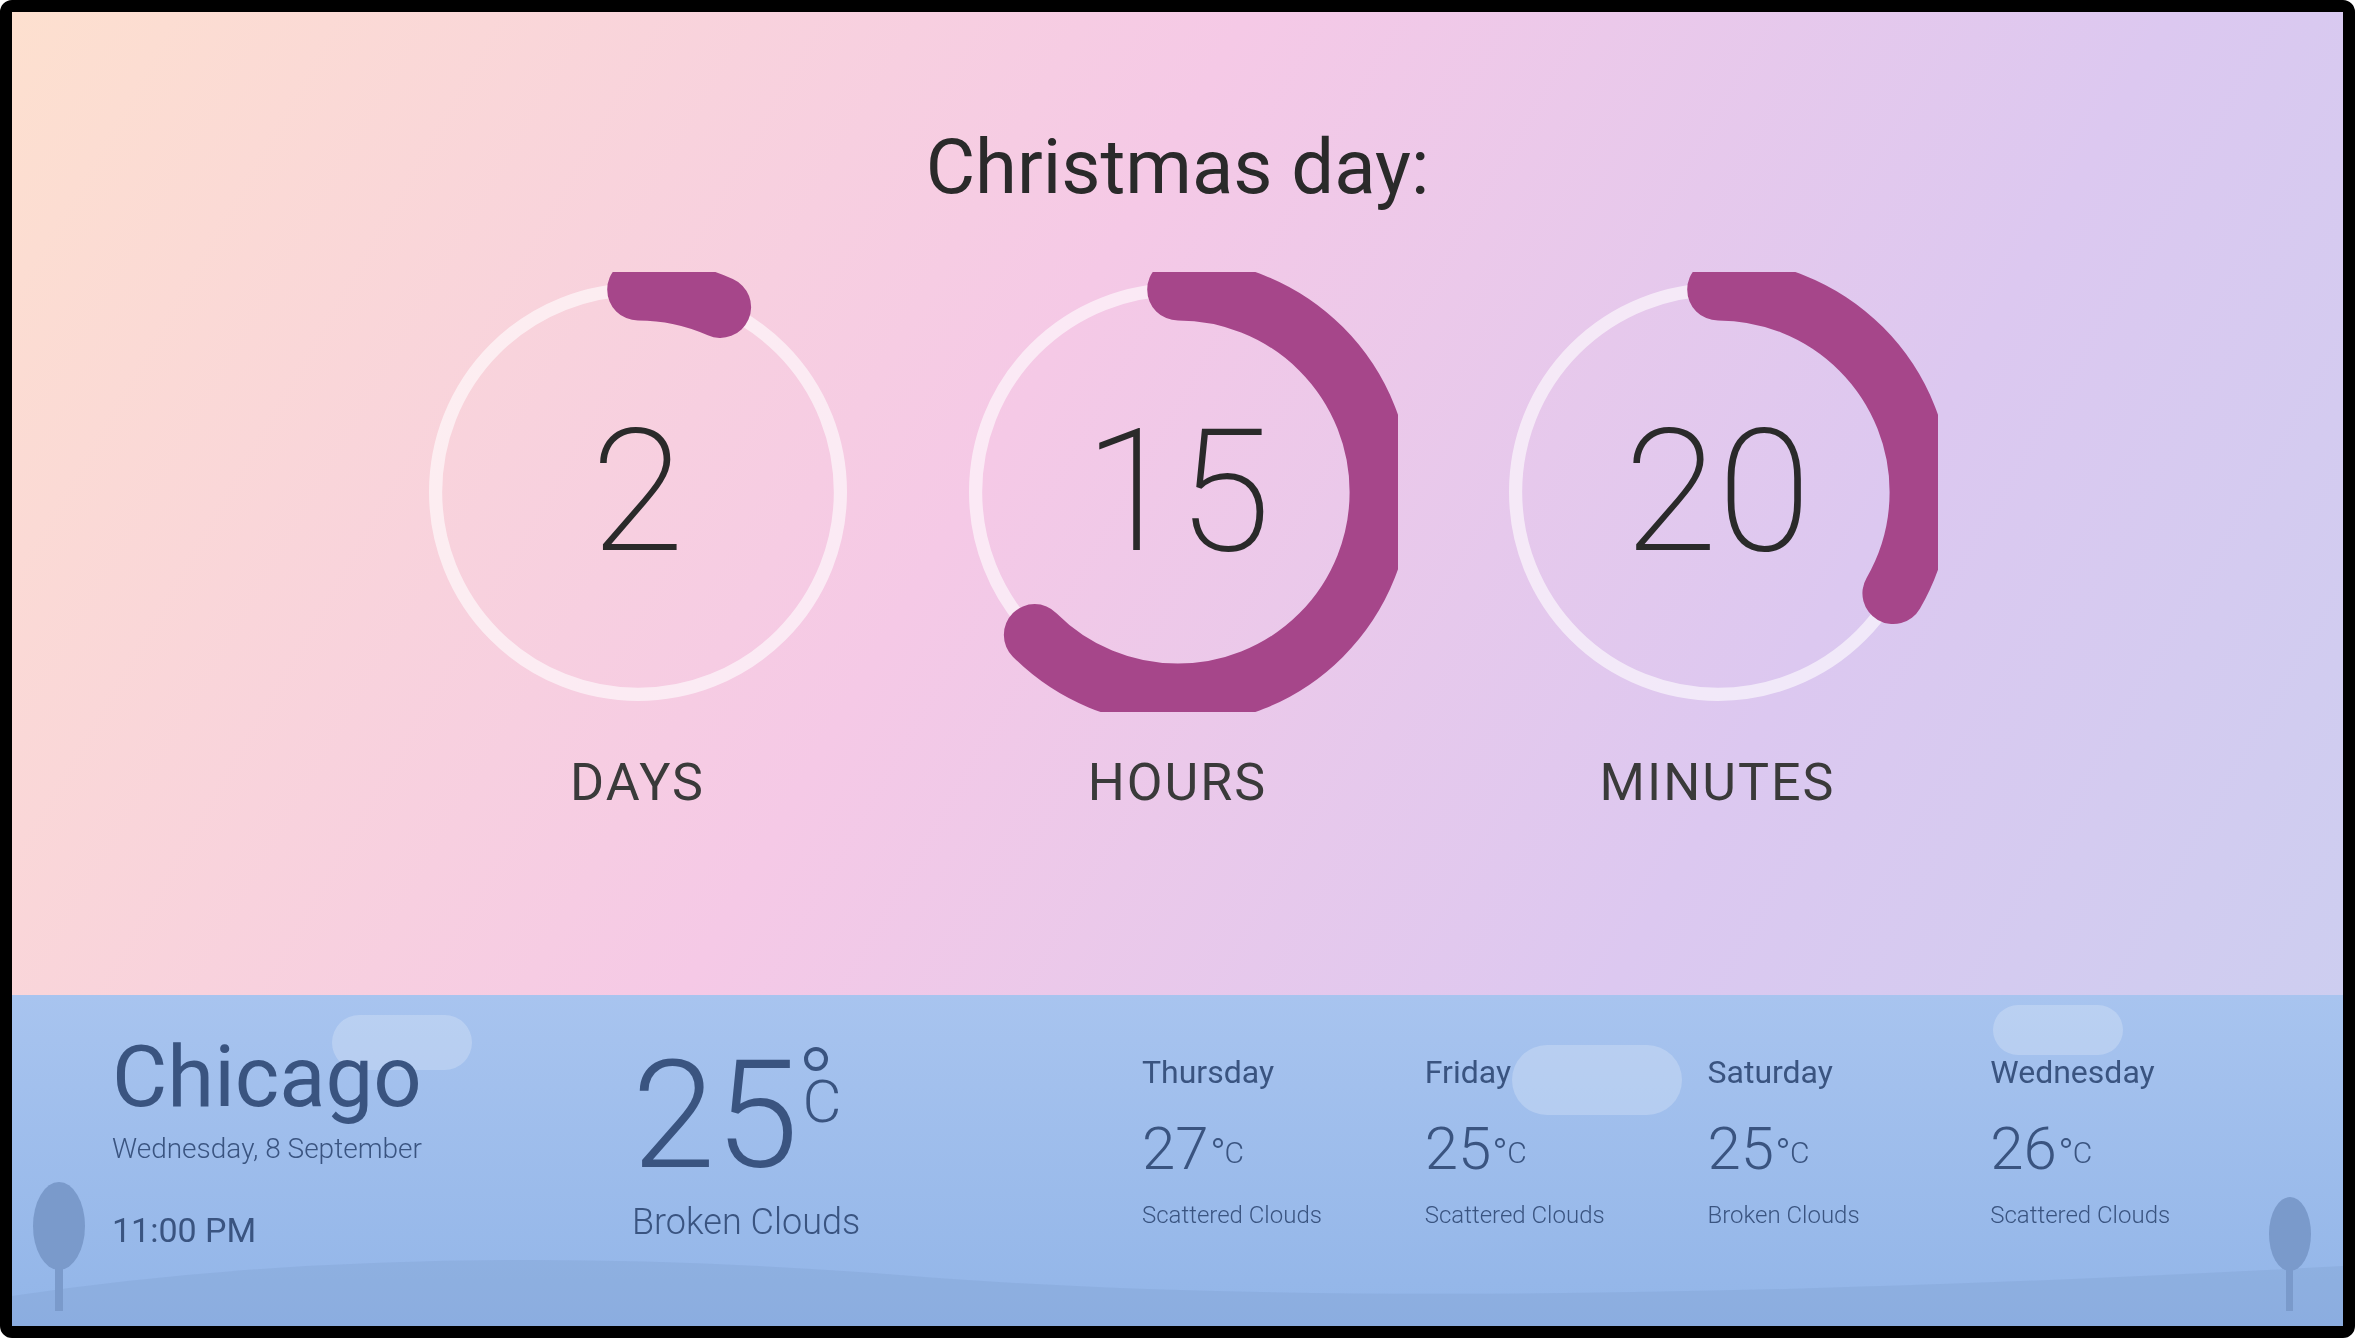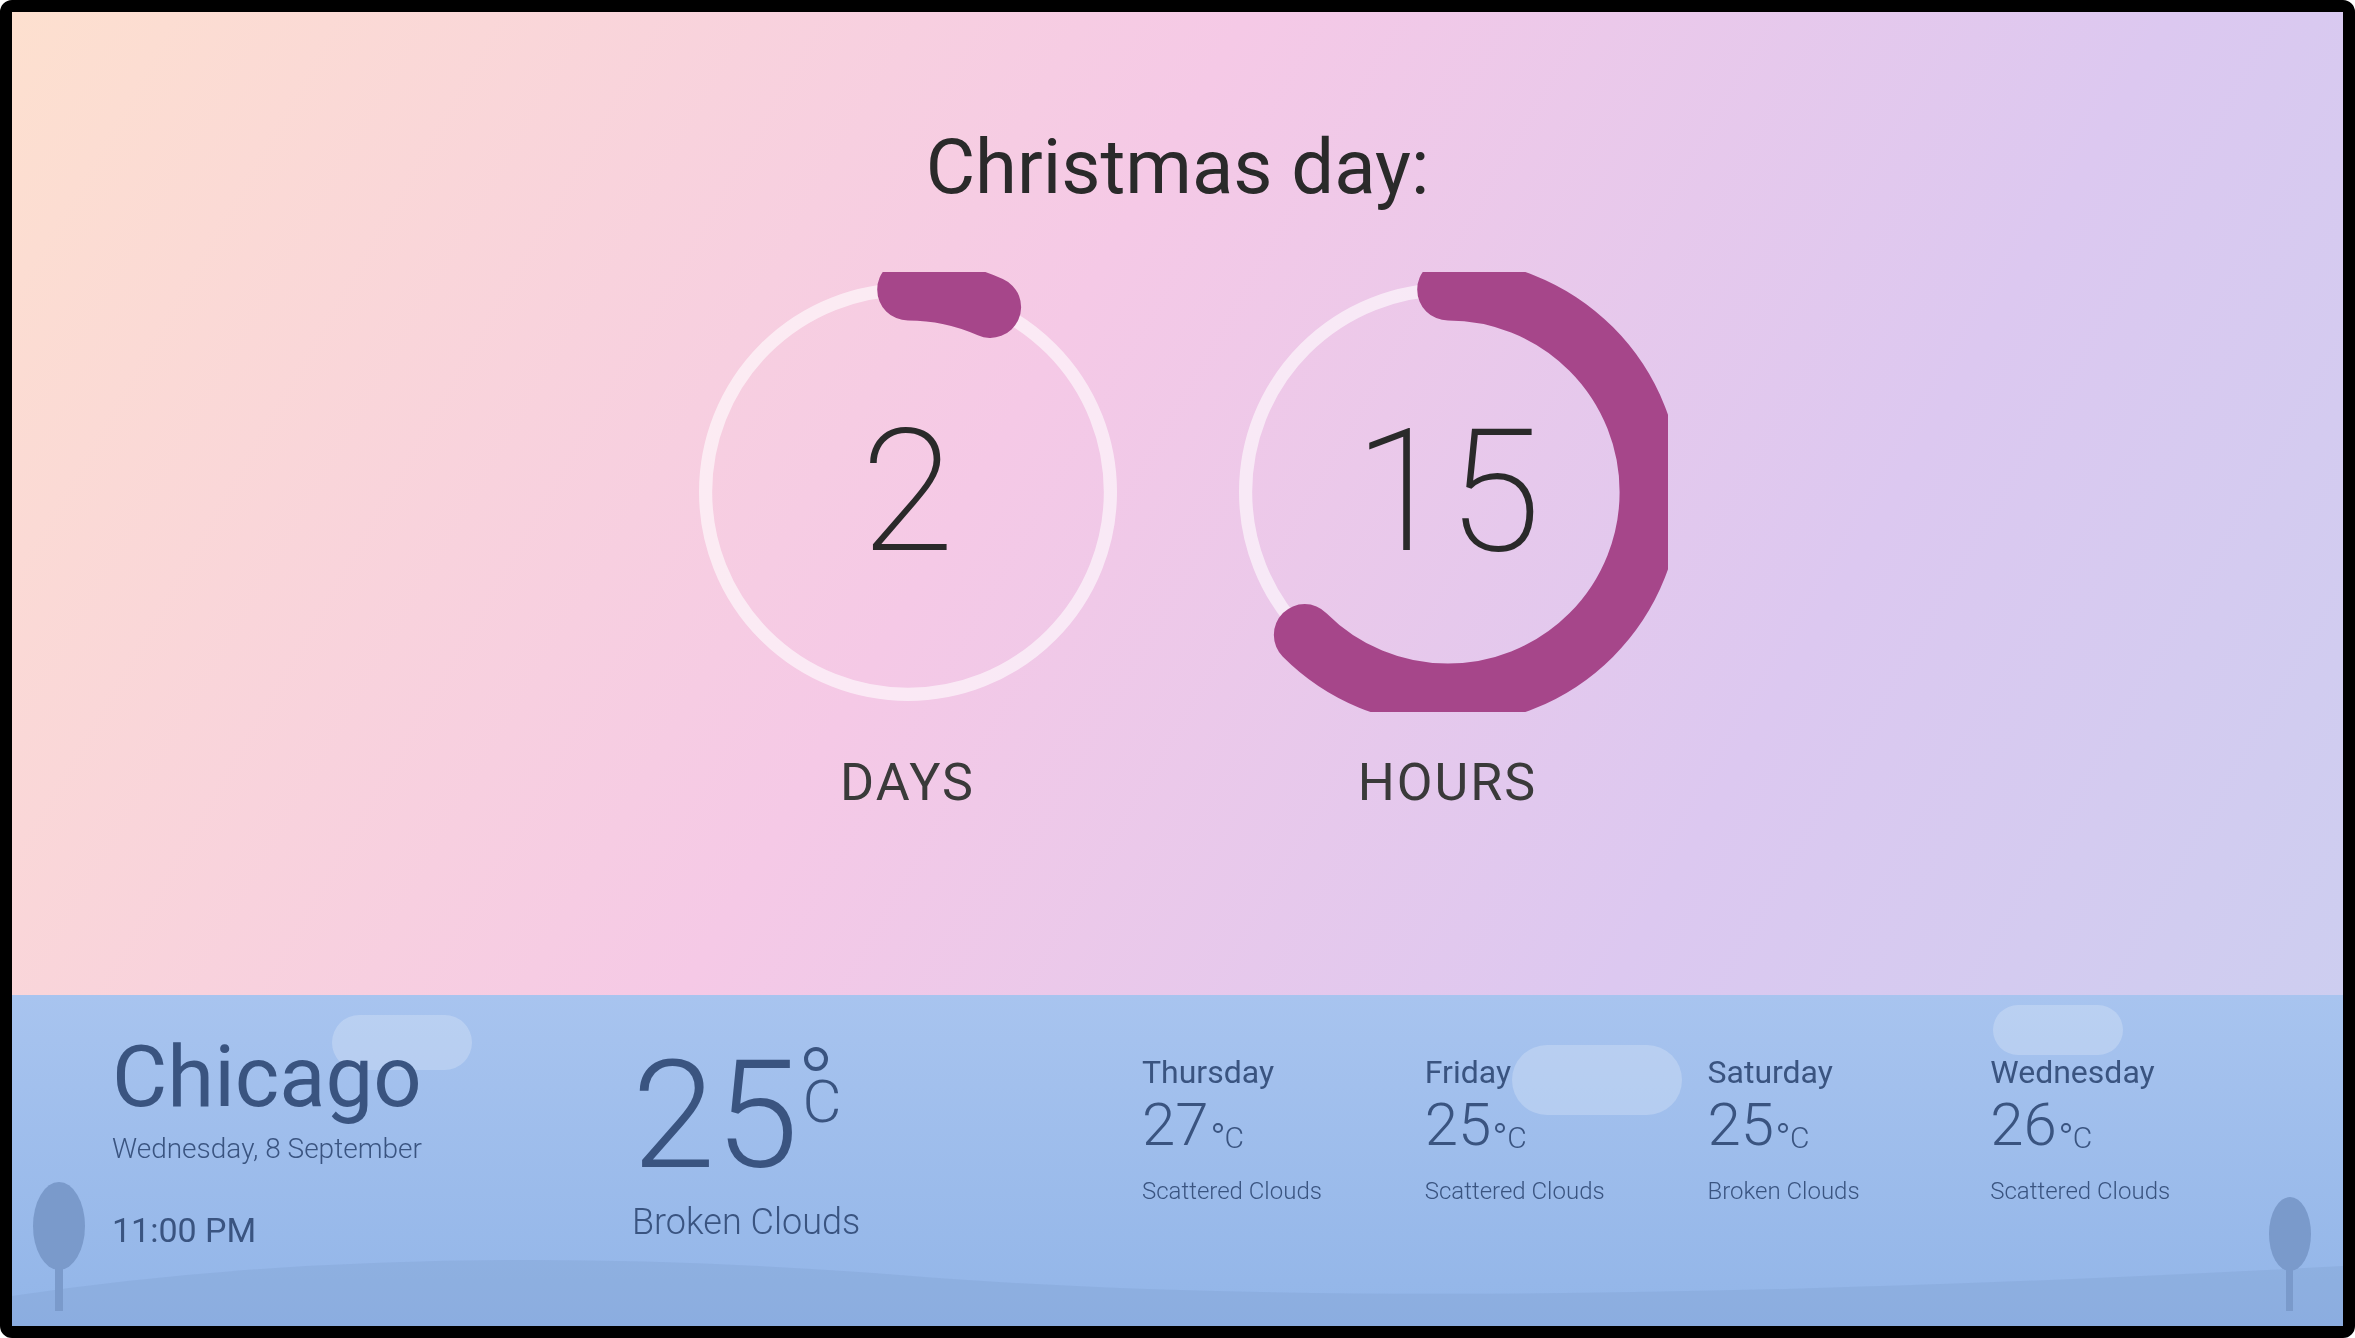--- a/index.html
+++ b/index.html
@@ -191,22 +191,22 @@
     }
     .forecast-day {
       flex: 1;
     }
     .forecast-name {
       font-size: 32px;
       font-weight: 400;
     }
     .forecast-temp-row {
       display: flex;
-      align-items: flex-end;
-      margin-top: 4px;
+      align-items: center;
+      margin-top: 28px;
     }
     .forecast-temp {
       font-size: 60px;
       font-weight: 300;
       line-height: 1;
     }
     .forecast-unit {
       display: flex;
       align-items: flex-start;
       margin-left: 4px;
@@ -254,20 +254,30 @@
         <div class="ring-wrap">
           <svg viewBox="0 0 100 100">
             <circle class="ring-bg" cx="50" cy="50" r="46"></circle>
             <circle class="ring-fg" cx="50" cy="50" r="46" stroke-dasharray="180.6415775814131 289.02652413026095"></circle>
           </svg>
           <div class="ring-value">15</div>
         </div>
         <div class="ring-label">HOURS</div>
       </div>
 
+      <div class="ring-unit">
+        <div class="ring-wrap">
+          <svg viewBox="0 0 100 100">
+            <circle class="ring-bg" cx="50" cy="50" r="46"></circle>
+            <circle class="ring-fg" cx="50" cy="50" r="46" stroke-dasharray="96.34217471008698 289.02652413026095"></circle>
+          </svg>
+          <div class="ring-value">20</div>
+        </div>
+        <div class="ring-label">MINUTES</div>
+      </div>
 
     </div>
   </div>
 
   <div class="weather-bar">
 
     <svg class="hill" viewBox="0 0 2331 110" preserveAspectRatio="none">
       <path d="M0,80 Q400,20 900,60 T2331,50 L2331,110 L0,110 Z" fill="rgba(120,150,200,0.25)"></path>
     </svg>
 

